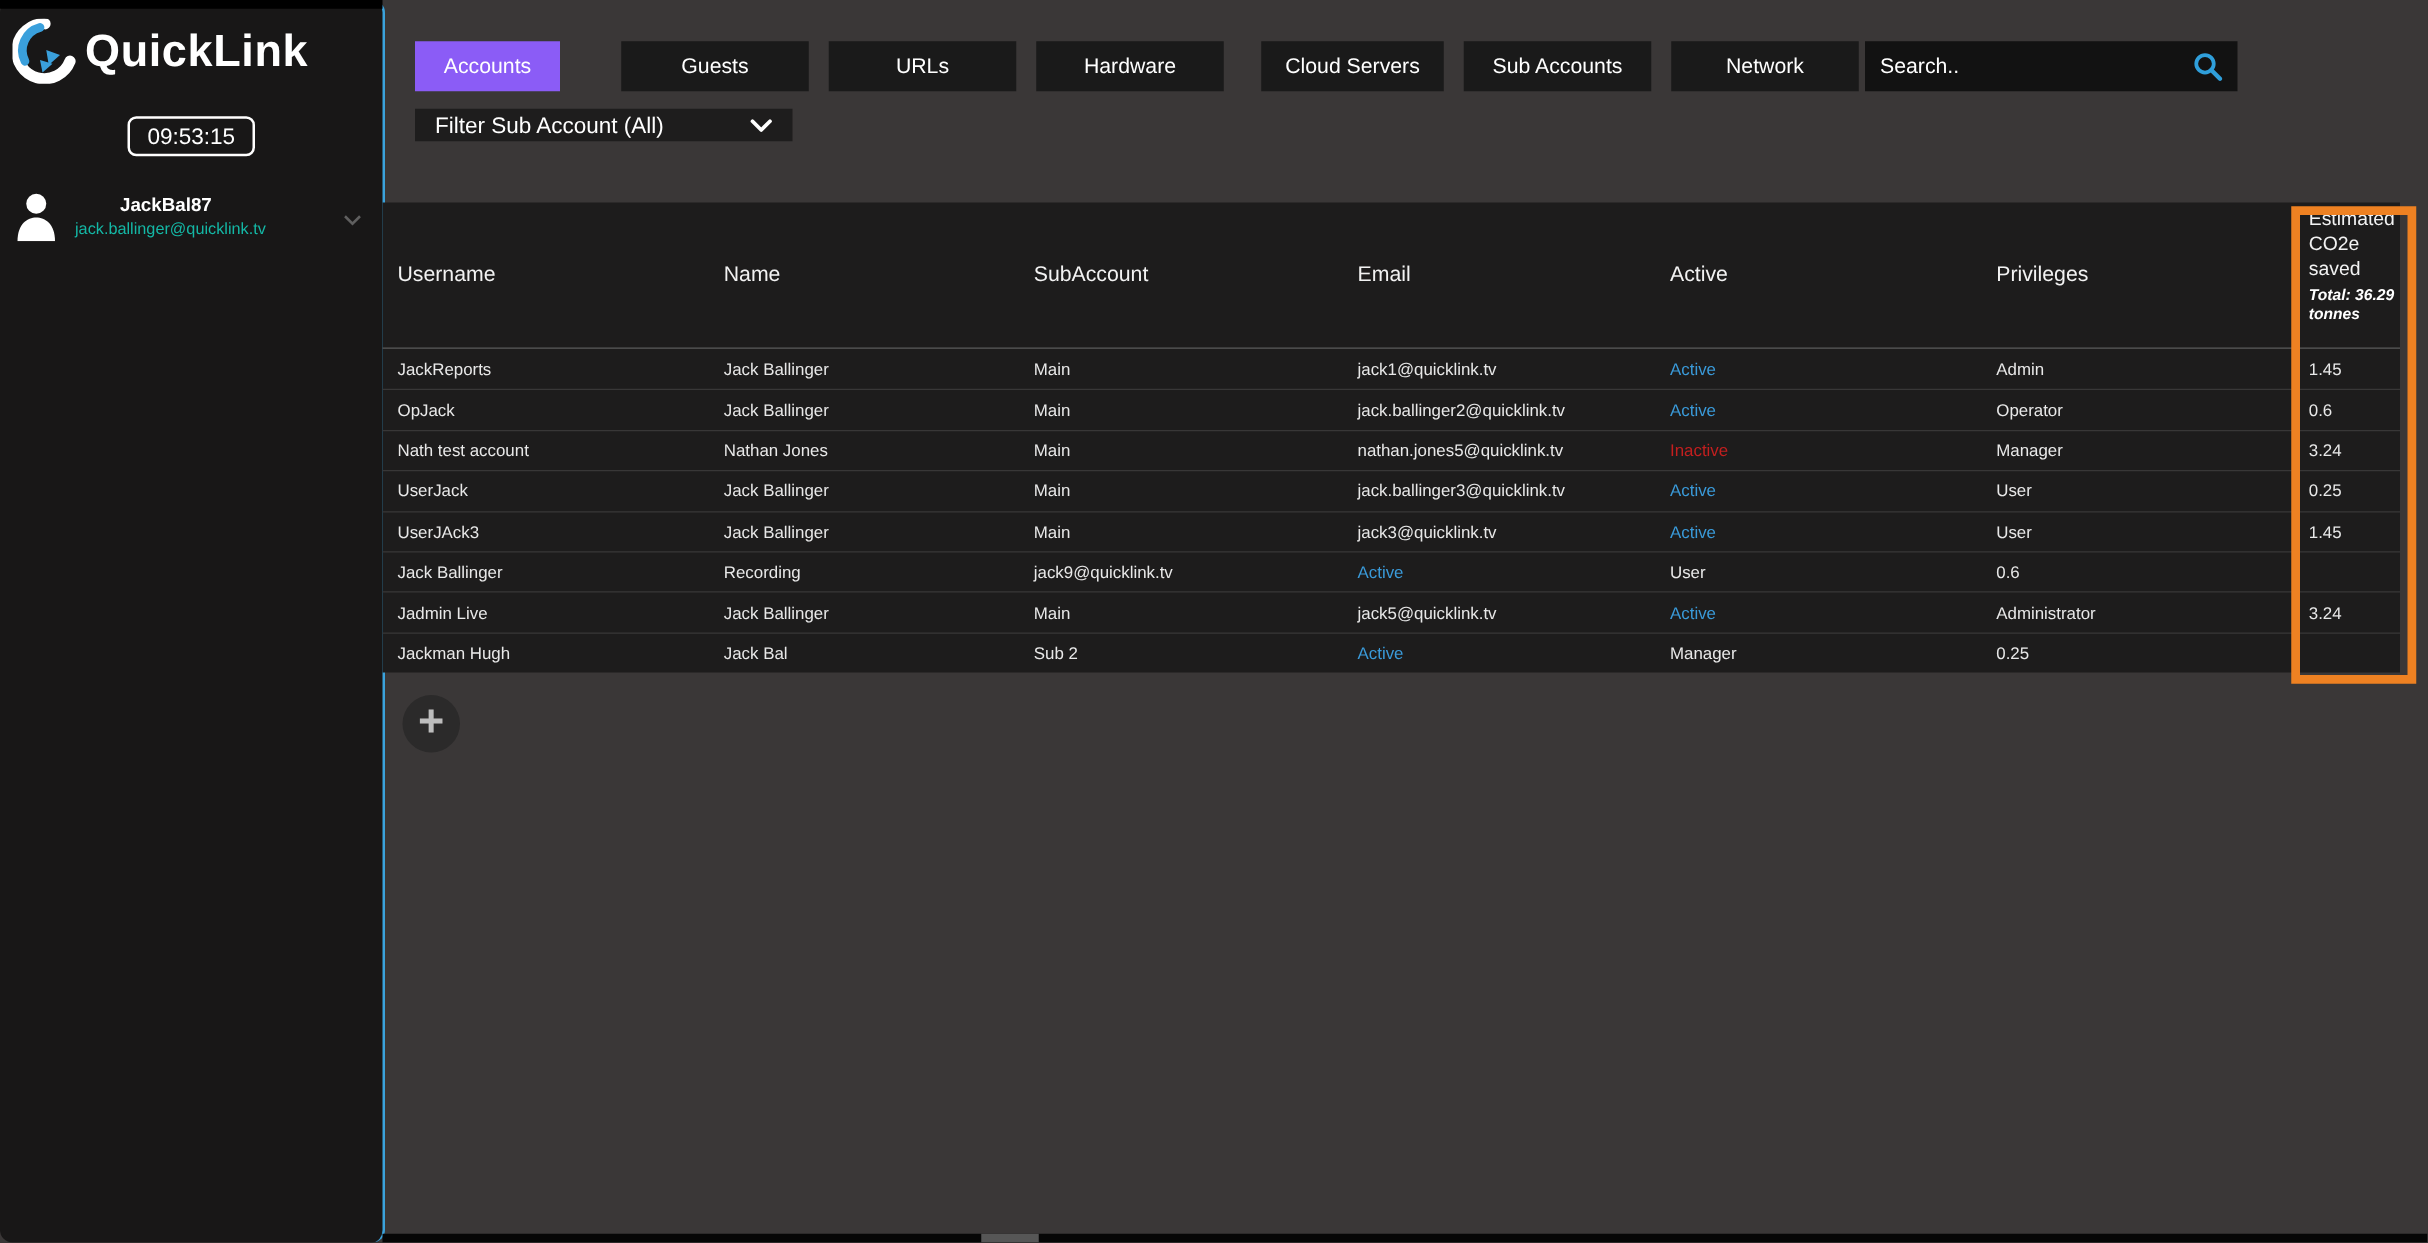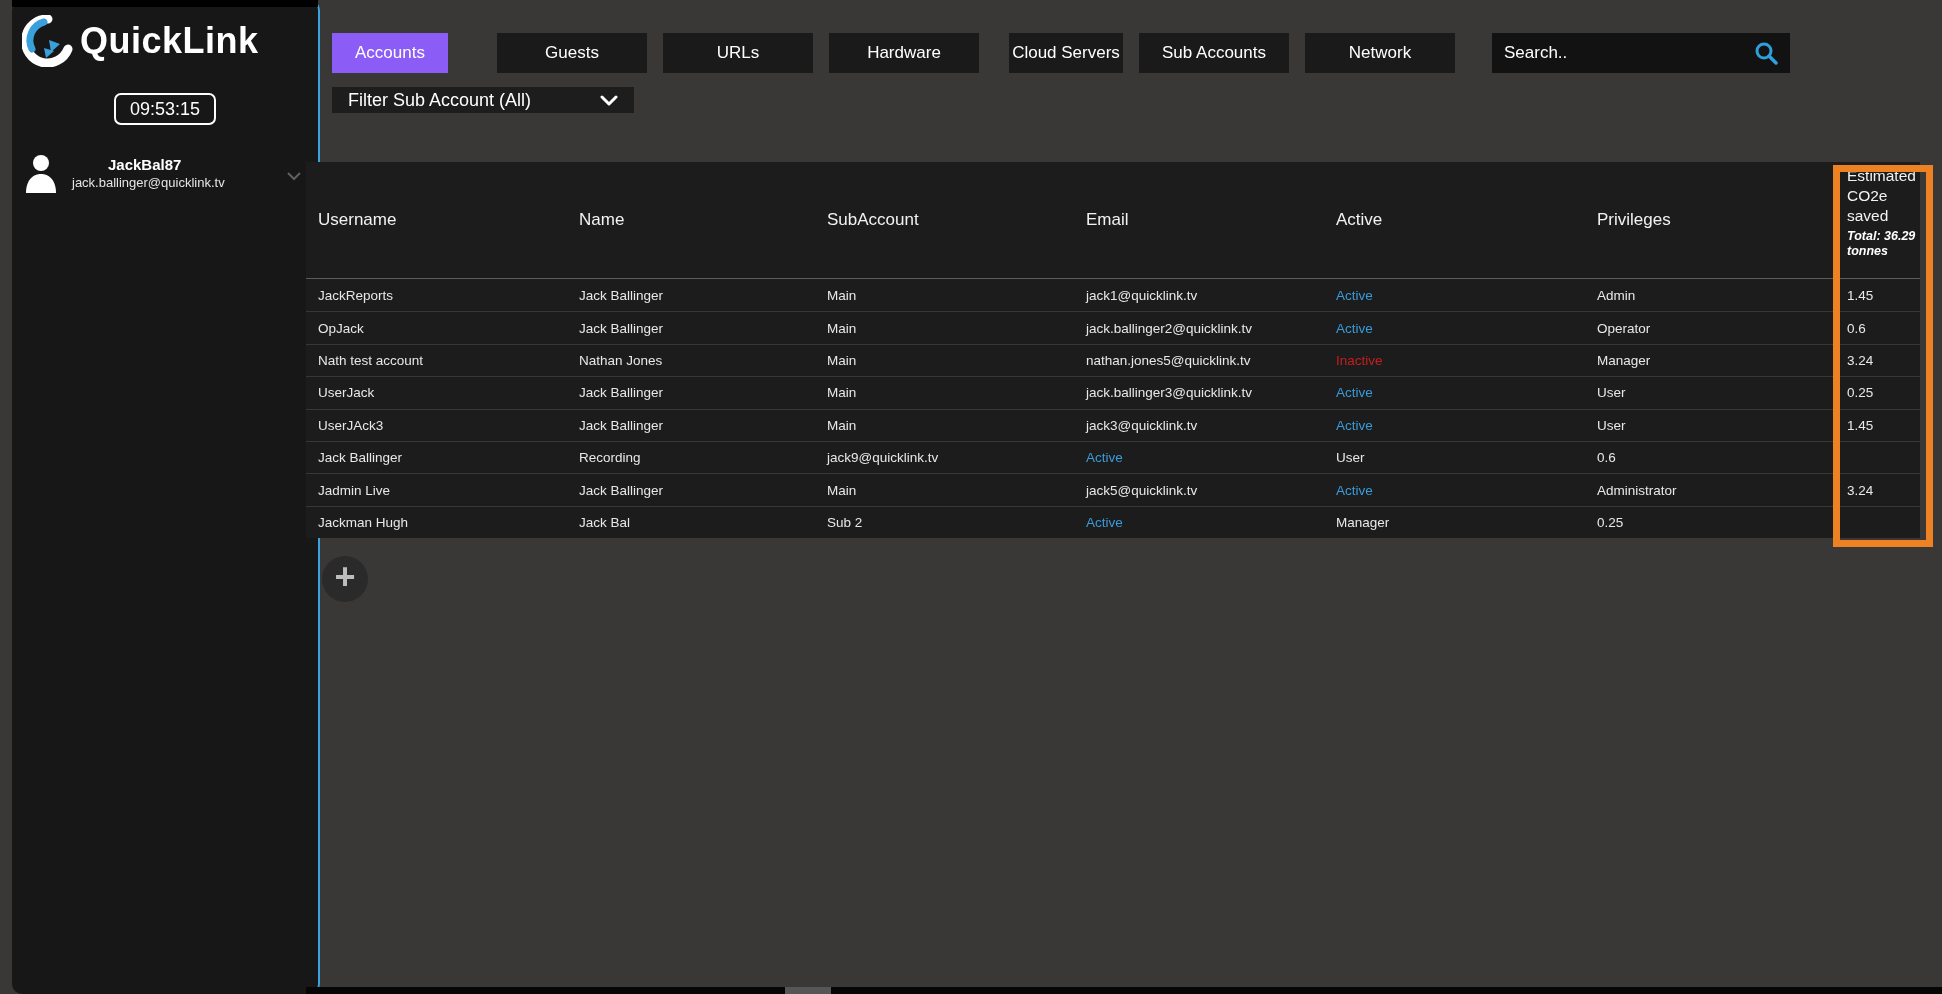--- a/index.html
+++ b/index.html
@@ -6,56 +6,56 @@
   html,body { width:1942px; height:994px; overflow:hidden; }
   body {
     font-family:"Liberation Sans", sans-serif;
     background:#3A3737;
     color:#ededed;
     position:relative;
   }
 
   
   .sidebar {
-    position:absolute; left:12px; top:0; width:308px; height:994px;
+    position:absolute; left:0; top:0; width:308px; height:994px;
     background:#181717; border-right:2px solid #3BA3DC;border-radius:10px;
   }
   .sidebar-topstrip { height:7px; background:#000; }
   .logo-row { display:flex; align-items:center; gap:6px; padding:8px 10px 0 10px; }
   .logo-icon { width:52px; height:52px; flex:0 0 auto; }
   .logo-text { font-size:36px; font-weight:bold; color:#fff; letter-spacing:0.5px; }
   .clock {
     margin:26px auto 0 auto; width:102px; height:32px;
     border:2px solid #fff; border-radius:7px;
     display:flex; align-items:center; justify-content:center;
     font-size:18px; color:#fff; background:transparent;
   }
   .user-block {
     margin-top:28px; padding:0 12px; display:flex; align-items:center; position:relative;
   }
   .user-icon { width:34px; height:40px; flex:0 0 auto; margin-right:14px; }
   .user-texts { display:flex; flex-direction:column; }
   .user-name { font-size:15px; font-weight:bold; color:#fff;margin-left:36px; }
-  .user-email { font-size:13px; color:#e5e5e5; margin-top:2px; }
+  .user-email { font-size:13px; color:#14b8a6; margin-top:2px; }
   .user-chevron { position:absolute; right:16px; top:18px; width:16px; height:10px; opacity:.55; }
 
   
   .main { position:absolute; left:306px; top:0; width:1636px; height:994px; }
 
   .nav-row {
     position:absolute; left:0; top:33px; width:100%; height:40px;
     display:flex; align-items:center;
   }
   .tab {
     height:40px; display:flex; align-items:center; justify-content:center;
     background:#1A1A1A; color:#fff; font-size:17px; cursor:pointer;
     margin-left:16px; width:150px;
   }
   .tab.first { margin-left:26px; width:116px; margin-right:33px; }
-  .tab.narrow { width:114px; margin-left:30px; }
+  .tab.narrow { width:146px; margin-left:30px; }
   .tab.active { background:#8b5cf6; }
   .search-box {
     margin-left:auto; margin-right:152px; width:298px; height:40px;
     background:#121212; display:flex; align-items:center; padding:0 12px;
   }
   .search-text { color:#fff; font-size:17px; flex:1; }
   .search-icon { width:24px; height:24px; }
 
   .filter-btn {
     position:absolute; left:26px; top:87px; width:302px; height:26px;

